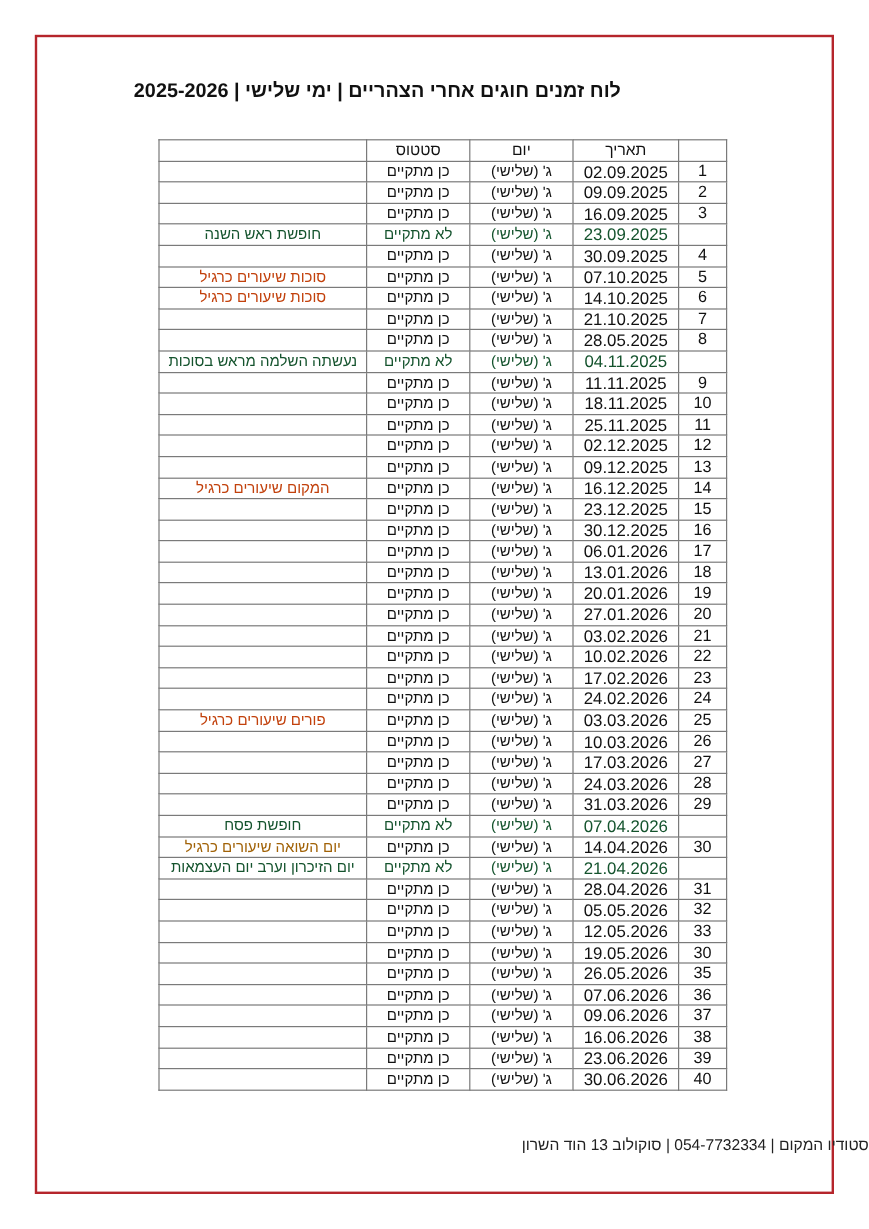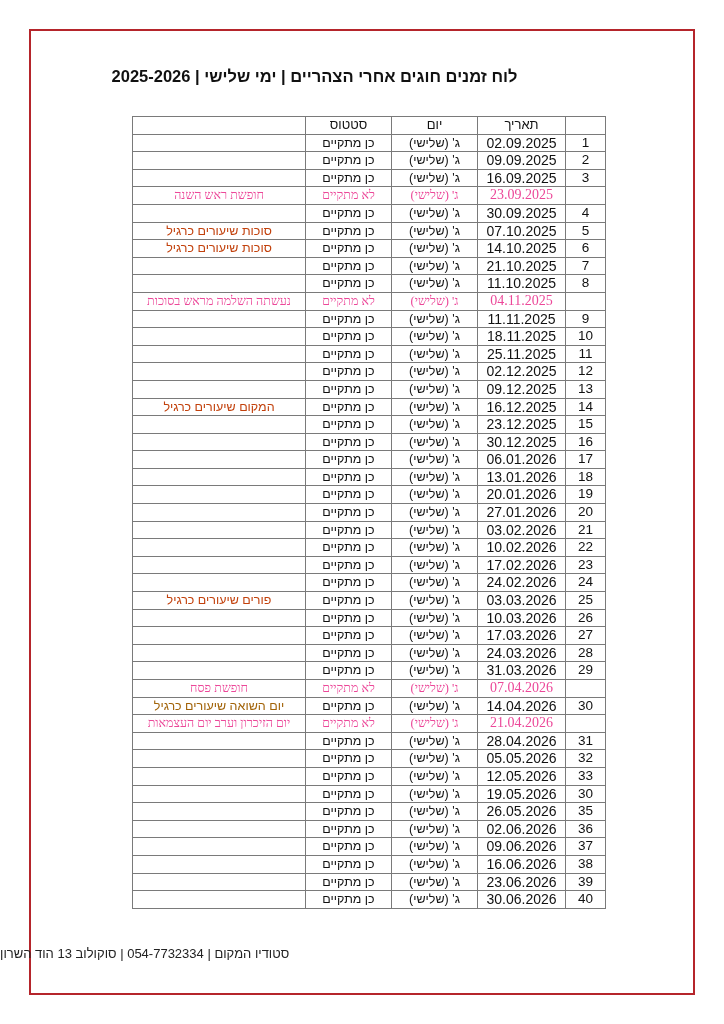--- a/index.html
+++ b/index.html
@@ -10,24 +10,24 @@
   table.sched td, table.sched th { border: 1px solid #7a7a7a; padding: 0; height: 16.6px; line-height: 16.6px; text-align: center; white-space: nowrap; overflow: hidden; }
   table.sched th { font-weight: normal; font-size: 13px; }
   col.c-num { width: 40px; }
   col.c-date { width: 88px; }
   col.c-day { width: 86px; }
   col.c-status { width: 86px; }
   col.c-note { width: 173px; }
   td.num { font-size: 13.5px; }
   td.date { font-size: 14px; }
   td.day, td.status, td.note { font-size: 12.5px; }
-  tr.cancel td { color: #ec4899; font-family: Liberation Serif, serif; }
+  tr.cancel td { color: #14532d; }
   td.note.info { color: #c2410c; }
   td.note.plain { color: #a16207; }
-  .footer { position: absolute; left: 0; top: 946px; width: 724px; text-align: left; font-size: 13px; color: #222; direction: rtl; }
+  .footer { position: absolute; left: 0; top: 946px; width: 724px; text-align: right; font-size: 13px; color: #222; direction: rtl; }
 </style>
 </head>
 <body>
 
 <div class="frame"></div>
 
 <div class="title">לוח זמנים חוגים אחרי הצהריים | ימי שלישי | 2025-2026</div>
 
 <table class="sched">
   <colgroup>
@@ -98,21 +98,21 @@
       </tr>
       <tr>
         <td class="num">7</td>
         <td class="date">21.10.2025</td>
         <td class="day">ג' (שלישי)</td>
         <td class="status">כן מתקיים</td>
         <td class="note"></td>
       </tr>
       <tr>
         <td class="num">8</td>
-        <td class="date">11.10.2025</td>
+        <td class="date">28.05.2025</td>
         <td class="day">ג' (שלישי)</td>
         <td class="status">כן מתקיים</td>
         <td class="note"></td>
       </tr>
       <tr class="cancel">
         <td class="num"></td>
         <td class="date">04.11.2025</td>
         <td class="day">ג' (שלישי)</td>
         <td class="status">לא מתקיים</td>
         <td class="note">נעשתה השלמה מראש בסוכות</td>
@@ -315,21 +315,21 @@
       </tr>
       <tr>
         <td class="num">35</td>
         <td class="date">26.05.2026</td>
         <td class="day">ג' (שלישי)</td>
         <td class="status">כן מתקיים</td>
         <td class="note"></td>
       </tr>
       <tr>
         <td class="num">36</td>
-        <td class="date">02.06.2026</td>
+        <td class="date">07.06.2026</td>
         <td class="day">ג' (שלישי)</td>
         <td class="status">כן מתקיים</td>
         <td class="note"></td>
       </tr>
       <tr>
         <td class="num">37</td>
         <td class="date">09.06.2026</td>
         <td class="day">ג' (שלישי)</td>
         <td class="status">כן מתקיים</td>
         <td class="note"></td>

